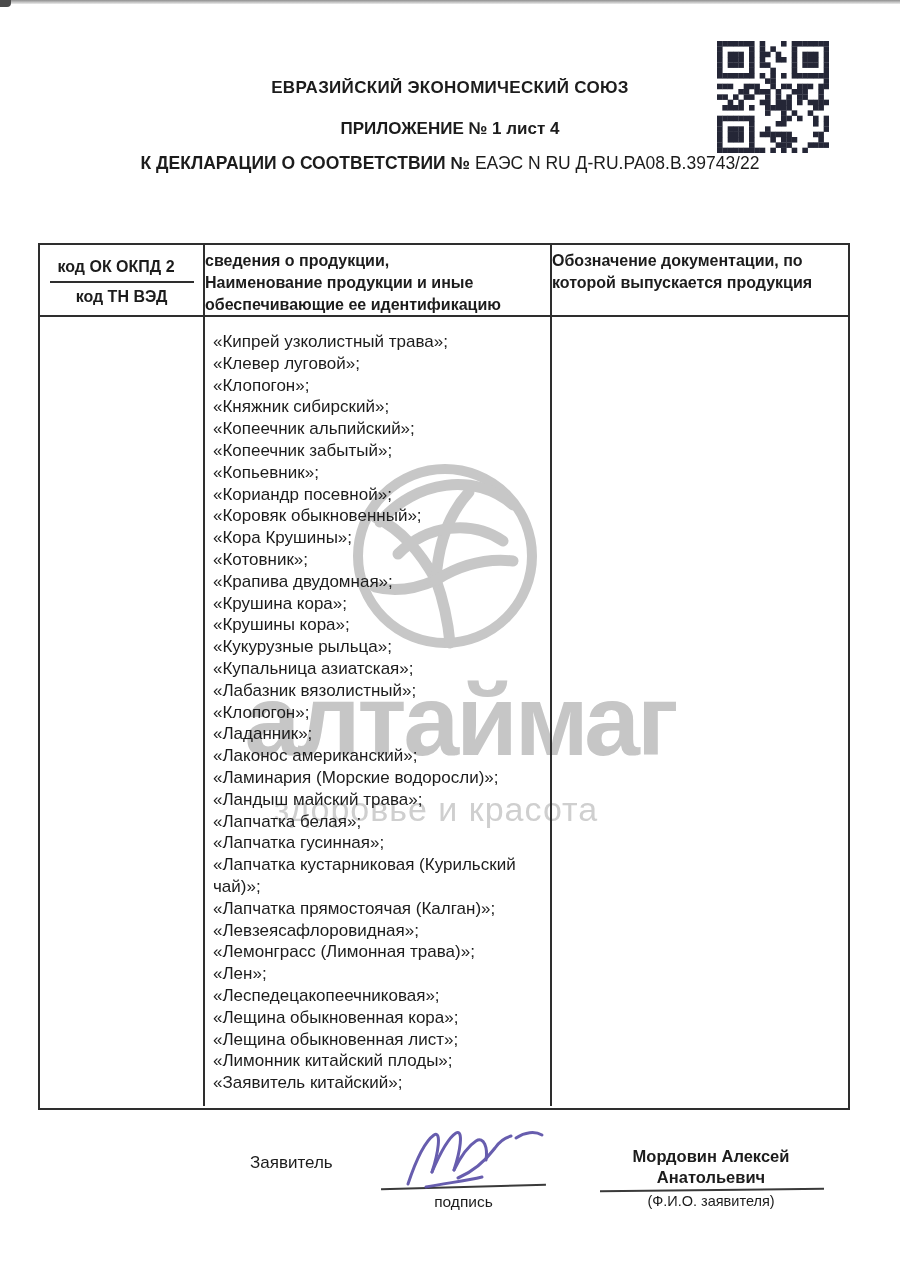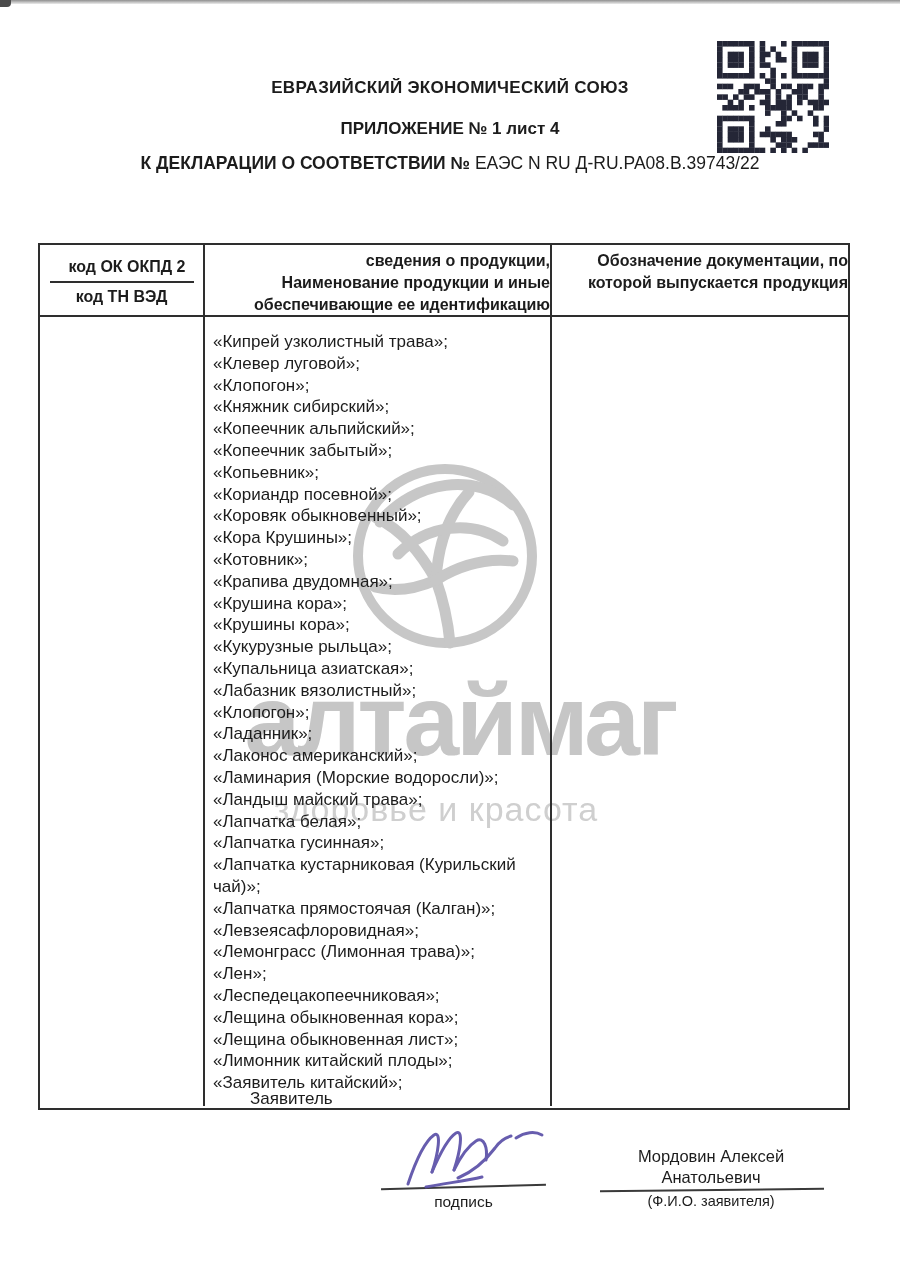--- a/index.html
+++ b/index.html
@@ -27,35 +27,35 @@
   
   .dtable{position:absolute;left:38px;top:243px;width:812px;height:867px;
           border:2px solid #2e2e2e;box-sizing:border-box;z-index:1;background:transparent;}
   .trow{display:flex;box-sizing:border-box;}
   .thead{height:72px;border-bottom:2px solid #2e2e2e;}
   .tbodyr{height:789px;}
   .tc{box-sizing:border-box;}
   .c1{width:165px;border-right:2px solid #2e2e2e;}
   .c2{width:347px;border-right:2px solid #2e2e2e;}
   .c3{width:296px;flex:1;}
-  .thead .tc{font-weight:bold;font-size:16px;line-height:22px;text-align:right;}
+  .thead .tc{font-weight:bold;font-size:16px;line-height:22px;text-align:left;}
   .c1head{display:flex;flex-direction:column;justify-content:center;align-items:center;padding-top:2px;}
   .c1top{padding:1px 8px 3px;border-bottom:2px solid #2e2e2e;min-width:128px;}
   .c1bot{padding:3px 8px 0;}
   .c2head,.c3head{padding-top:5px;}
   .plist{padding:14px 4px 0 8px;font-size:17px;line-height:21.8px;}
   .plist-item{white-space:normal;}
   
-  .applicant{position:absolute;left:250px;top:1089px;font-size:17px;z-index:2;}
+  .applicant{position:absolute;left:250px;top:1153px;font-size:17px;z-index:2;}
   .sigline{position:absolute;left:381px;top:1186px;width:165px;height:2px;background:#3a3a3a;
            transform:rotate(-1.6deg);z-index:1;}
   .sigcap{position:absolute;left:381px;top:1193px;width:165px;text-align:center;font-size:15.5px;z-index:2;}
   .sig-svg{position:absolute;left:398px;top:1126px;width:150px;height:66px;z-index:2;}
   .nameblock{position:absolute;left:600px;top:1146px;width:222px;text-align:center;
-             font-size:16.5px;line-height:21px;z-index:2;}
+             font-size:16.5px;line-height:21px;z-index:2;font-weight:bold;}
   .nameline{position:absolute;left:600px;top:1189px;width:224px;height:2px;background:#3a3a3a;
             transform:rotate(-0.6deg);}
   .namecap{position:absolute;left:600px;top:1193px;width:222px;text-align:center;font-size:14.5px;}
 </style>
 </head>
 <body>
 
 <div class="page">
 
   <div class="scan-top"></div>

